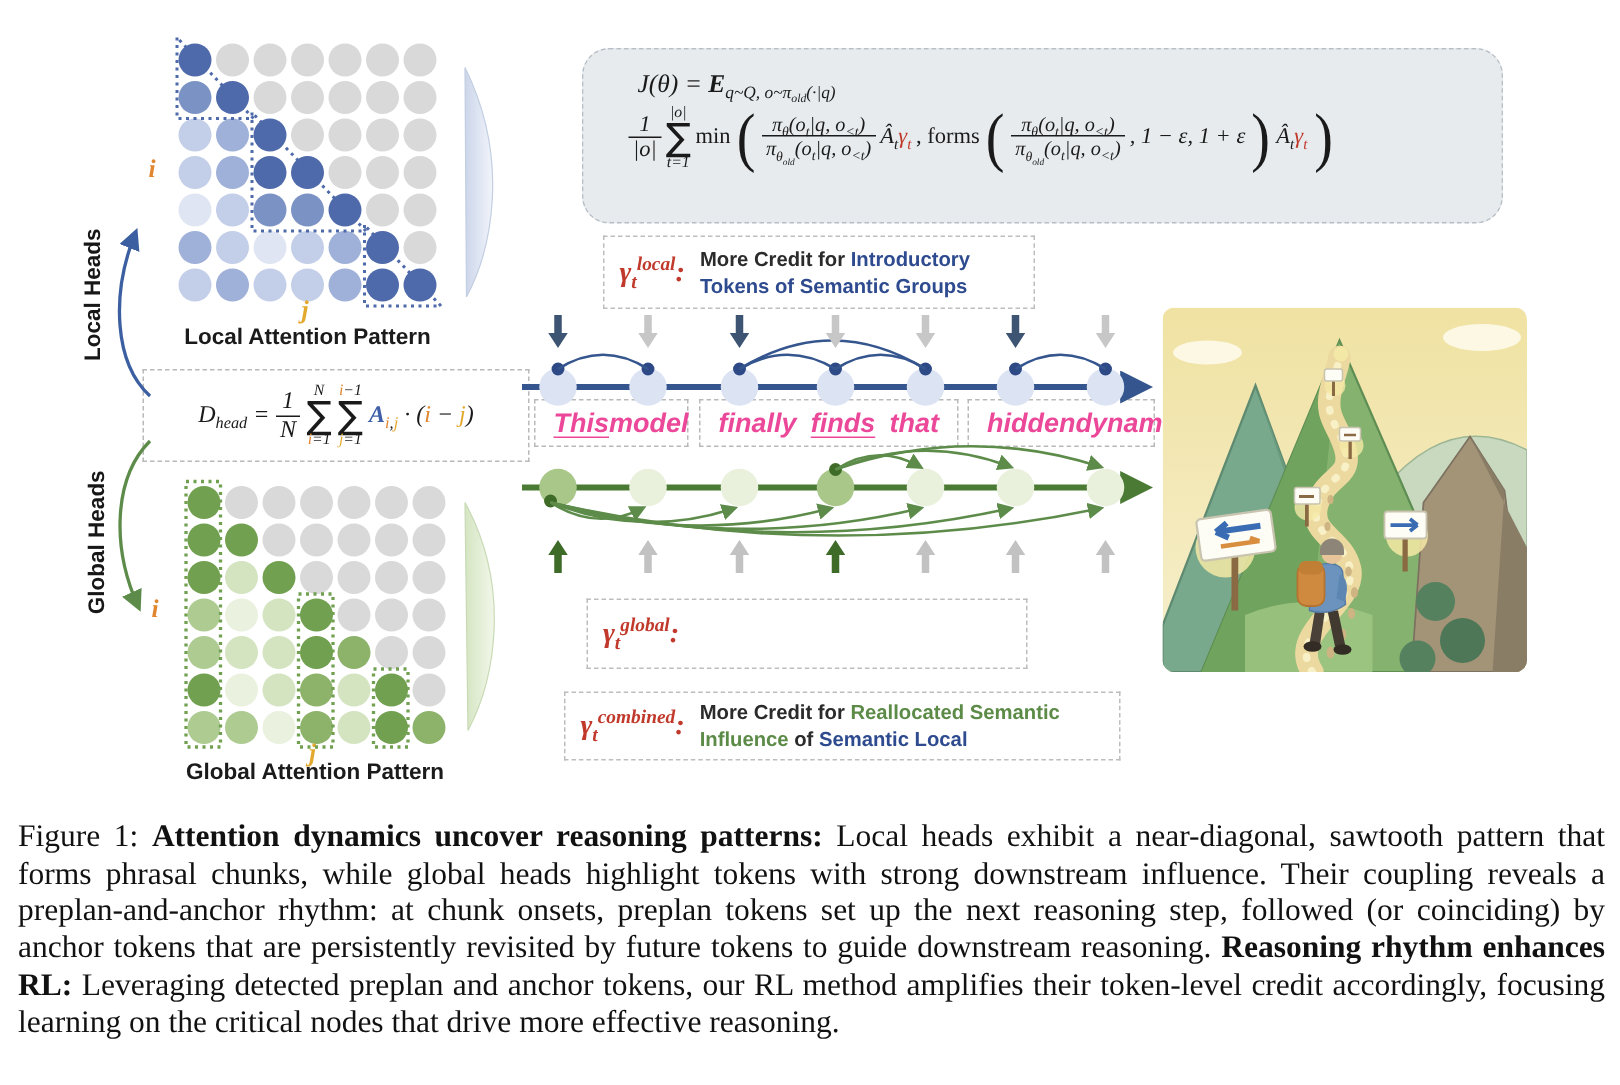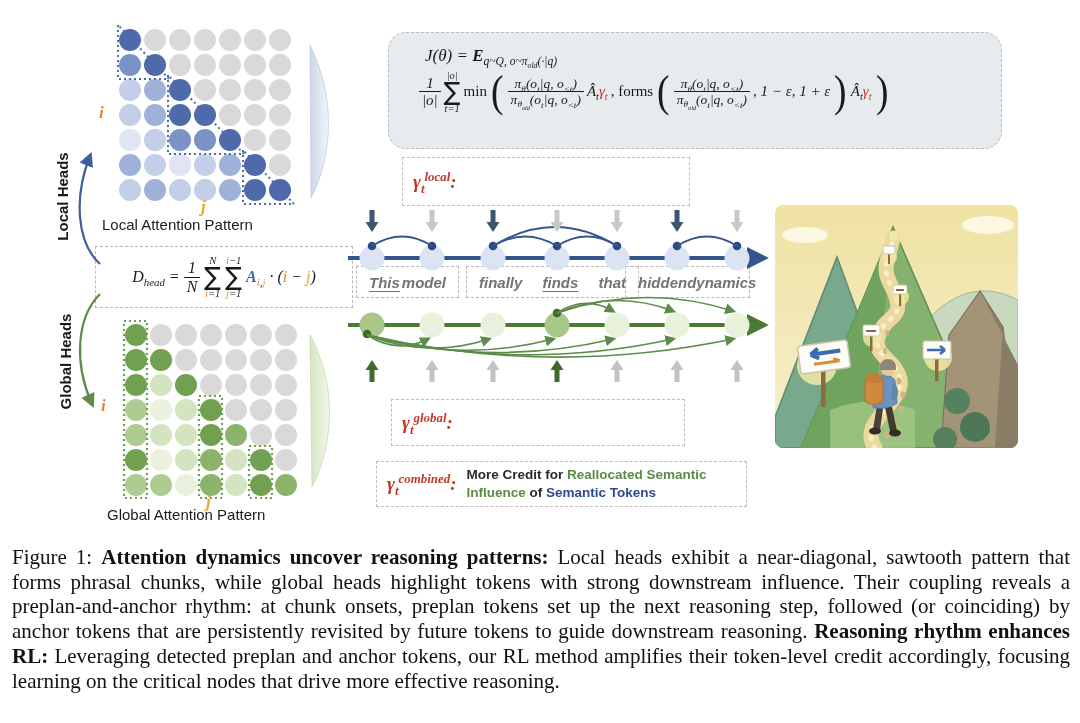--- a/index.html
+++ b/index.html
@@ -4,21 +4,21 @@
 <style>
   html,body{margin:0;padding:0;background:#ffffff;}
   .page{position:relative;width:1080px;height:723px;background:#fff;overflow:hidden;
         font-family:"Liberation Sans","DejaVu Sans",sans-serif;color:#1c1c1c;}
   
   .matrix{position:absolute;display:grid;grid-template-columns:repeat(7,25px);grid-auto-rows:25px;}
   .matrix .dot{width:22px;height:22px;border-radius:50%;margin:1.5px;}
   .axis-label{position:absolute;font-family:"Liberation Serif","DejaVu Serif",serif;
               font-style:italic;font-weight:bold;font-size:17px;}
   .lab-i{color:#e0862f;} .lab-j{color:#e3a92e;}
-  .mat-caption{position:absolute;text-align:left;font-size:15px;font-weight:400;color:#1b1b1b;}
+  .mat-caption{position:absolute;text-align:center;font-size:15px;font-weight:700;color:#1b1b1b;}
   .side-label{position:absolute;width:110px;text-align:center;font-size:15px;font-weight:600;
               color:#171717;transform:rotate(-90deg);transform-origin:center;}
   
   .math{font-family:"Liberation Serif","DejaVu Serif",serif;font-style:italic;color:#1a1a1a;}
   .rm{font-family:Liberation Serif, serif;font-style:normal;color:#1a1a1a;}
   sub,sup{font-size:68%;line-height:0;}
   .frac{display:inline-flex;flex-direction:column;align-items:center;vertical-align:middle;}
   .frac>span{padding:0 3px;line-height:1.12;}
   .frac .den{border-top:1.3px solid #1a1a1a;}
   .bigop{display:inline-flex;flex-direction:column;align-items:center;vertical-align:middle;}
@@ -41,22 +41,22 @@
         justify-content:center;gap:4px;font-size:16px;}
   
   .legend{position:absolute;border:1.6px dashed #bdbdbd;background:#fff;box-sizing:border-box;
           display:flex;align-items:center;gap:10px;padding:3px 8px 3px 10px;}
   .leg-sym{font-family:"Liberation Serif",serif;font-style:italic;font-size:19px;font-weight:bold;}
   .leg-txt{font-size:13.5px;font-weight:bold;color:#2b2b2b;line-height:1.3;}
   .hl-blue{color:#2e4b8f;} .hl-green{color:#5c8b47;}
   
   .tok-box{position:absolute;top:266px;height:32px;border:1.6px dashed #b9b9b9;box-sizing:border-box;
            display:flex;align-items:center;justify-content:space-between;padding:0 12px;}
-  .word{font-family:"Liberation Sans","DejaVu Sans",sans-serif;font-style:italic;font-size:15px;
-        color:#737373;font-weight:600;text-align:right;}
+  .word{font-family:"Liberation Sans","DejaVu Sans",sans-serif;font-style:italic;font-size:18px;
+        color:#ec4899;font-weight:600;text-align:right;}
   .word.em{font-weight:bold;text-decoration:underline;text-underline-offset:3px;}
   
   #diagram-svg{position:absolute;left:0;top:0;width:1080px;height:540px;pointer-events:none;}
   
   .illus{position:absolute;left:775px;top:205px;width:243px;height:243px;border-radius:8px;overflow:hidden;}
   .illus-caption{position:absolute;left:770px;top:460px;width:253px;text-align:center;
                  font-size:18.5px;font-weight:600;color:#1a1a1a;line-height:1.32;}
   
   .fig-caption{position:absolute;left:12px;top:545px;width:1058px;
                font-family:"Liberation Serif","DejaVu Serif",serif;font-size:21px;
@@ -228,43 +228,44 @@
       </span>
       <span>, 1 − ε, 1 + ε</span>
       <span class="bigp">)</span>
       <span><span>Â<sub>t</sub></span><span class="c-red">γ<sub>t</sub></span></span>
       <span class="bigp">)</span>
     </div>
   </div>
 
   <div class="legend" style="left:402px;top:157px;width:288px;height:49px;">
     <span class="leg-sym c-red">γ<sub>t</sub><sup>local</sup>:</span>
+    <span class="leg-txt" style="width:212px;"><span>More Credit for </span><span class="hl-blue">Introductory Tokens of Semantic Groups</span></span>
   </div>
 
   <div class="tok-box" style="left:356px;width:103px;">
       <span class="word em">This</span>
       <span class="word">model</span>
     </div>
   <div class="tok-box" style="left:466px;width:173px;">
       <span class="word">finally</span>
       <span class="word em">finds</span>
       <span class="word">that</span>
     </div>
-  <div class="tok-box" style="left:625px;width:125px;">
+  <div class="tok-box" style="left:645px;width:125px;">
       <span class="word">hidden</span>
       <span class="word">dynamics</span>
     </div>
 
   <div class="legend" style="left:391px;top:399px;width:294px;height:47px;">
     <span class="leg-sym c-red">γ<sub>t</sub><sup>global</sup>:</span>
   </div>
 
   <div class="legend" style="left:376px;top:461px;width:371px;height:46px;">
     <span class="leg-sym c-red">γ<sub>t</sub><sup>combined</sup>:</span>
-    <span class="leg-txt" style="width:262px;"><span>More Credit for </span><span class="hl-green">Reallocated Semantic Influence</span><span> of </span><span class="hl-blue">Semantic Tokens</span></span>
+    <span class="leg-txt" style="width:262px;"><span>More Credit for </span><span class="hl-green">Reallocated Semantic Influence</span><span> of </span><span class="hl-blue">Semantic Local</span></span>
   </div>
 
   <svg id="diagram-svg" viewBox="0 0 1080 540">
     <defs>
       <marker id="mBlue" viewBox="0 0 10 10" refX="6" refY="5" markerWidth="5.5" markerHeight="5.5" orient="auto-start-reverse">
           <path d="M0,0 L10,5 L0,10 Z" fill="#35558e"></path>
         </marker>
       <marker id="mGreenBig" viewBox="0 0 10 10" refX="6" refY="5" markerWidth="5.5" markerHeight="5.5" orient="auto-start-reverse">
           <path d="M0,0 L10,5 L0,10 Z" fill="#4a7a33"></path>
         </marker>

